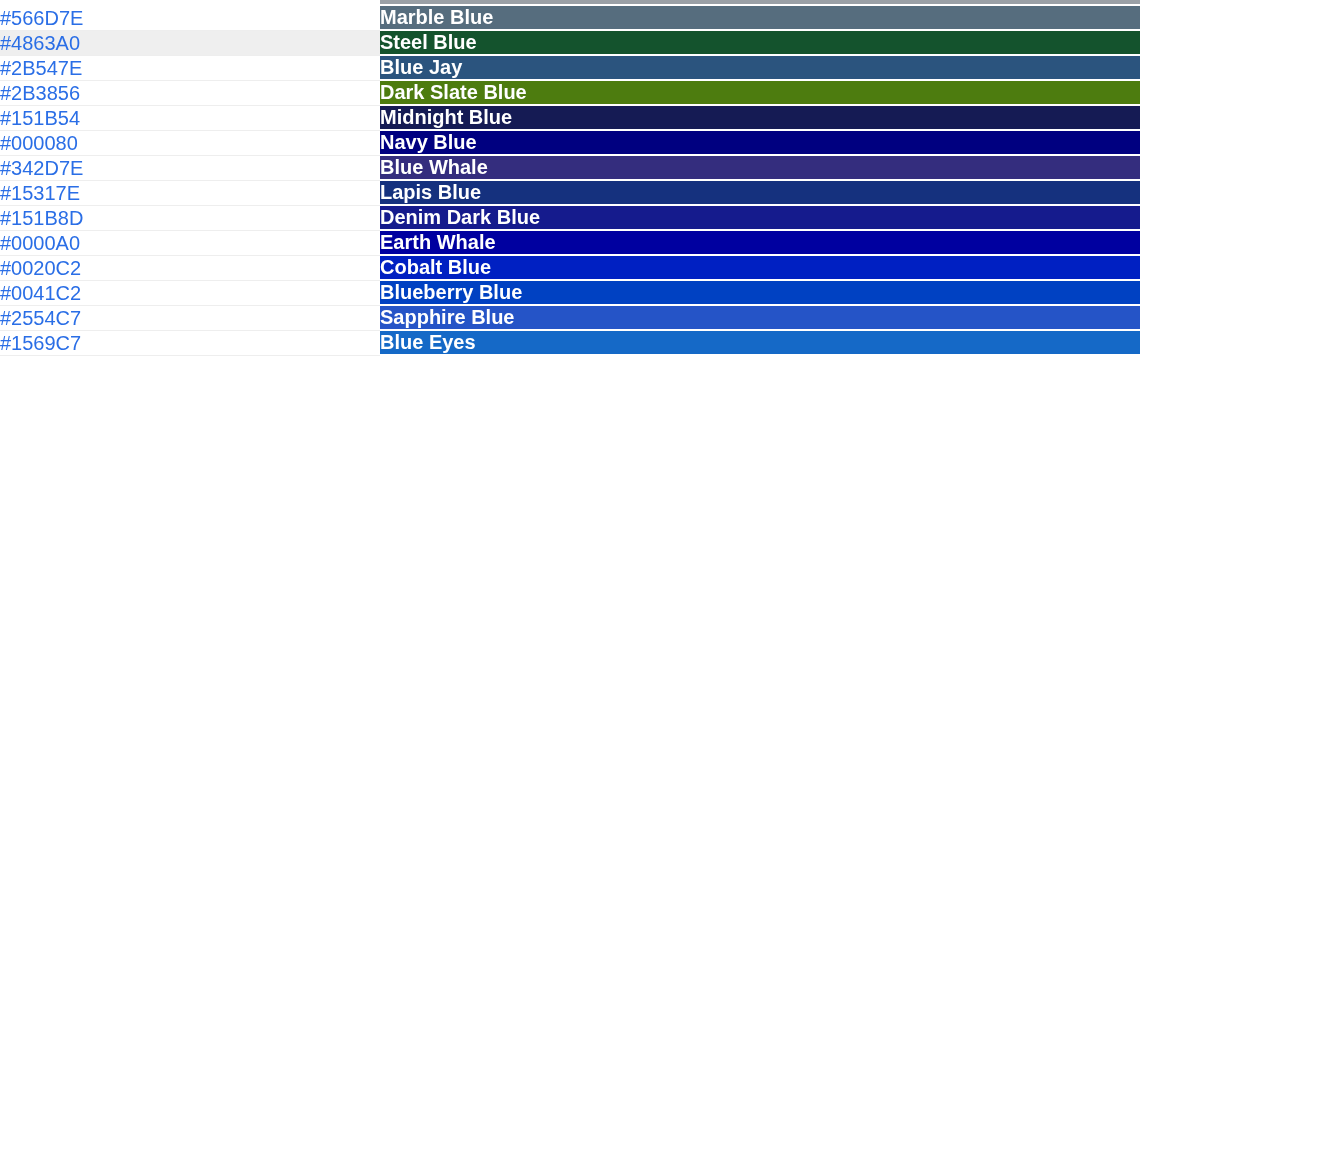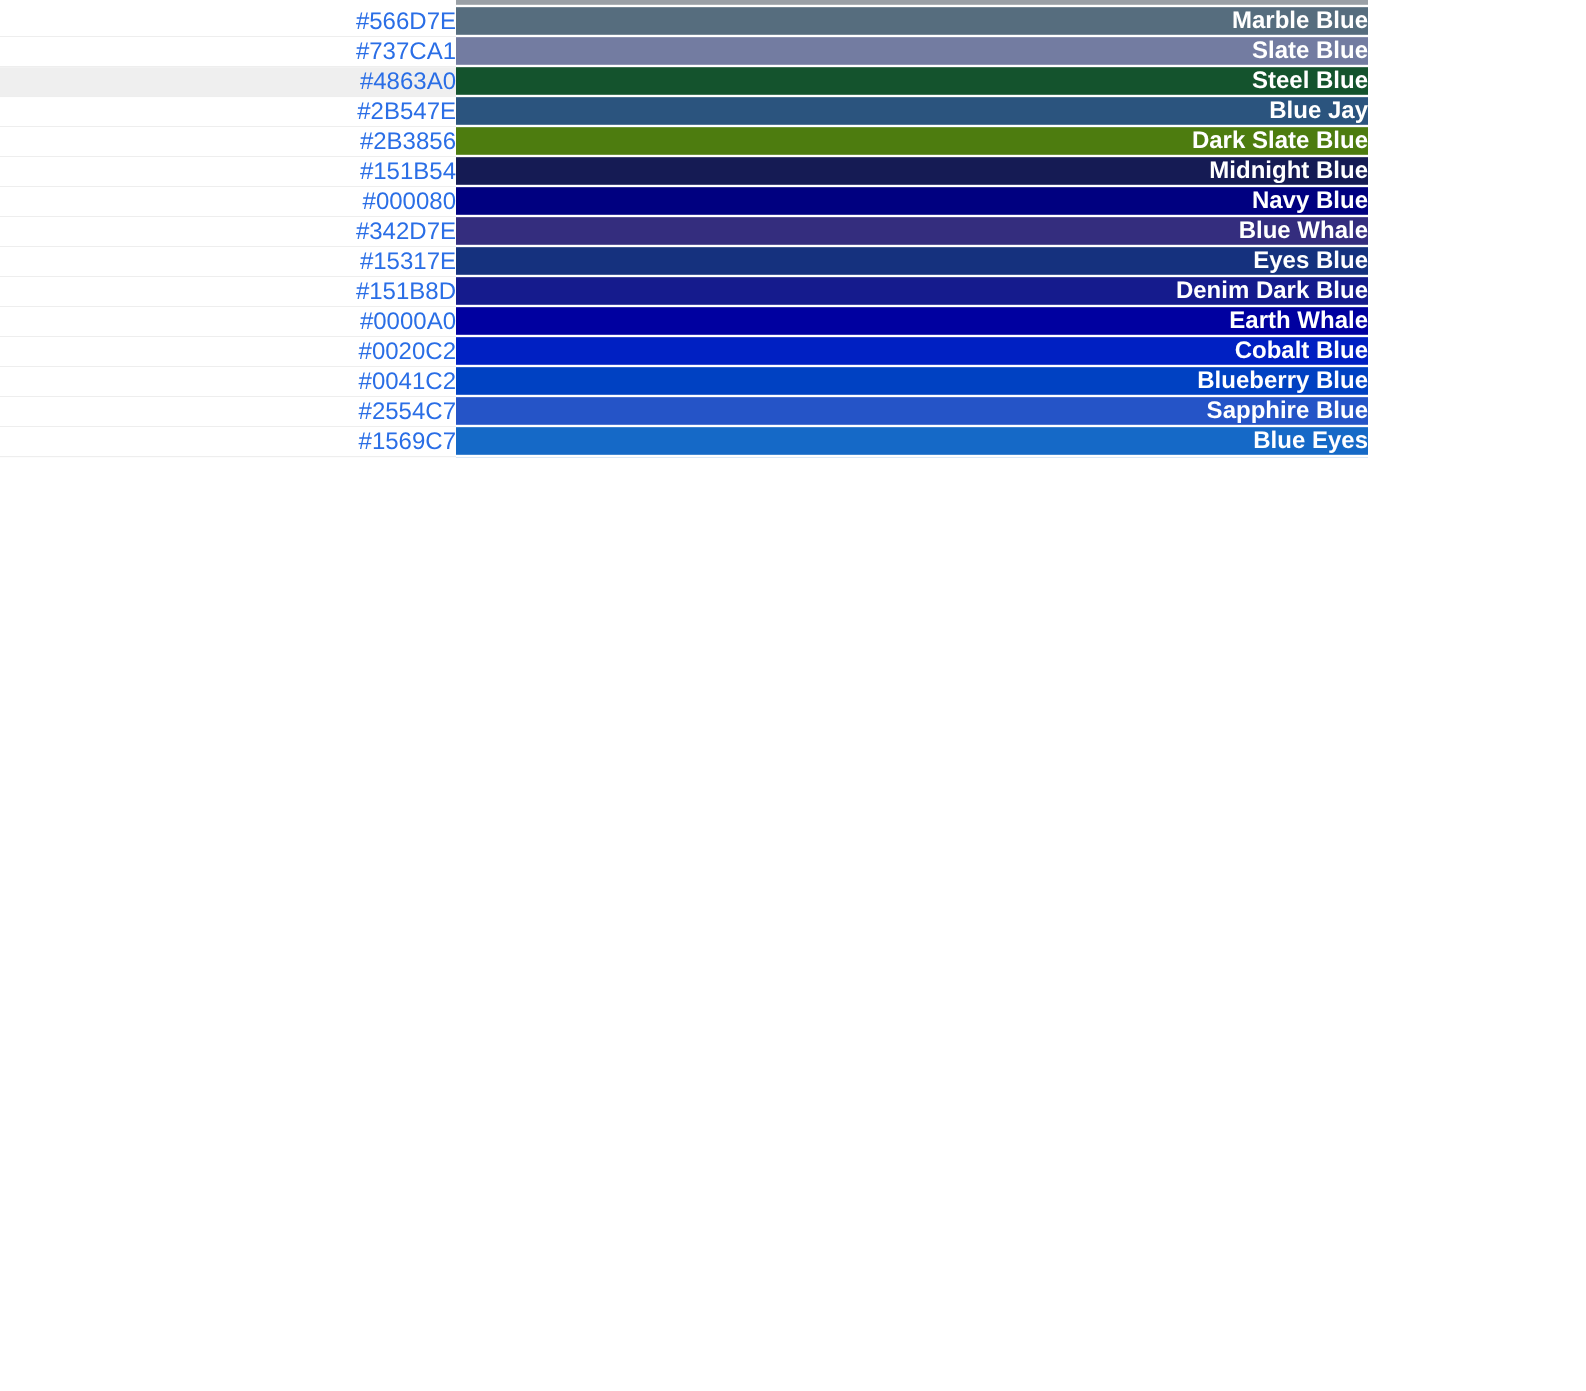--- a/index.html
+++ b/index.html
@@ -11,21 +11,20 @@
   }
   .container {
     width: 1322px;
     padding: 0 0 40px 0;
   }
   table.color-table {
     width: 1140px;
     border-collapse: separate;
     border-spacing: 0;
     margin: 0;
-    text-align: right;
   }
   table.color-table td {
     padding: 0;
     vertical-align: middle;
   }
   td.hex-cell {
     width: 380px;
     background: #ffffff;
     border-bottom: 1px solid #eeeeee;
     padding: 22px 20px;
@@ -59,25 +58,21 @@
 </style>
 </head>
 <body>
 
 <div class="container">
   <div class="top-spacer"></div>
   <table class="color-table">
     <tbody>
         <tr>
           <td class="hex-cell"><a class="hex-link" href="#">#566D7E</a></td>
-          <td class="swatch-cell" style="background-color: rgb(86, 109, 126); padding-left: 24px;">Marble Blue</td>
-        </tr>
-        <tr>
-          <td class="hex-cell"><a class="hex-link" href="#">#737CA1</a></td>
-          <td class="swatch-cell" style="background-color: rgb(115, 124, 161);">Slate Blue</td>
+          <td class="swatch-cell" style="background-color: rgb(86, 109, 126);">Marble Blue</td>
         </tr>
         <tr class="hovered">
           <td class="hex-cell"><a class="hex-link" href="#">#4863A0</a></td>
           <td class="swatch-cell" style="background-color: #14532d;">Steel Blue</td>
         </tr>
         <tr>
           <td class="hex-cell"><a class="hex-link" href="#">#2B547E</a></td>
           <td class="swatch-cell" style="background-color: rgb(43, 84, 126);">Blue Jay</td>
         </tr>
         <tr>
@@ -91,21 +86,21 @@
         <tr>
           <td class="hex-cell"><a class="hex-link" href="#">#000080</a></td>
           <td class="swatch-cell" style="background-color: rgb(0, 0, 128);">Navy Blue</td>
         </tr>
         <tr>
           <td class="hex-cell"><a class="hex-link" href="#">#342D7E</a></td>
           <td class="swatch-cell" style="background-color: rgb(52, 45, 126);">Blue Whale</td>
         </tr>
         <tr>
           <td class="hex-cell"><a class="hex-link" href="#">#15317E</a></td>
-          <td class="swatch-cell" style="background-color: rgb(21, 49, 126);">Eyes Blue</td>
+          <td class="swatch-cell" style="background-color: rgb(21, 49, 126);">Lapis Blue</td>
         </tr>
         <tr>
           <td class="hex-cell"><a class="hex-link" href="#">#151B8D</a></td>
           <td class="swatch-cell" style="background-color: rgb(21, 27, 141);">Denim Dark Blue</td>
         </tr>
         <tr>
           <td class="hex-cell"><a class="hex-link" href="#">#0000A0</a></td>
           <td class="swatch-cell" style="background-color: rgb(0, 0, 160);">Earth Whale</td>
         </tr>
         <tr>

